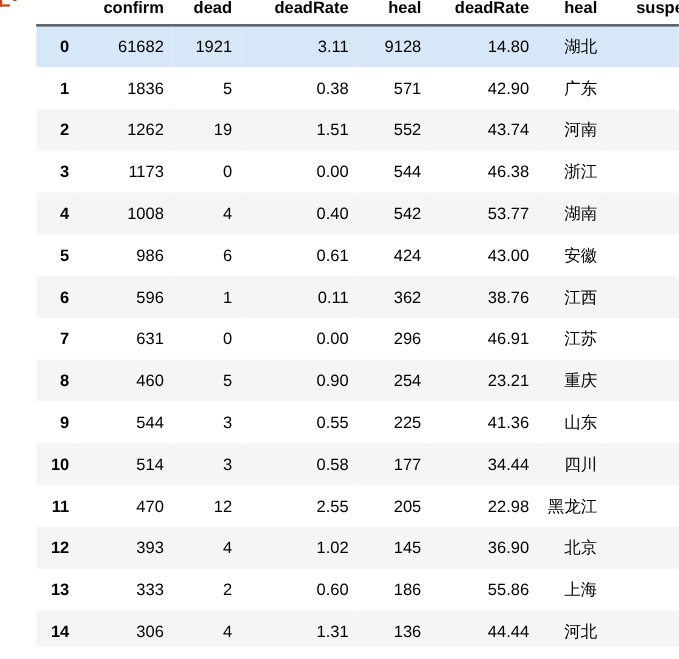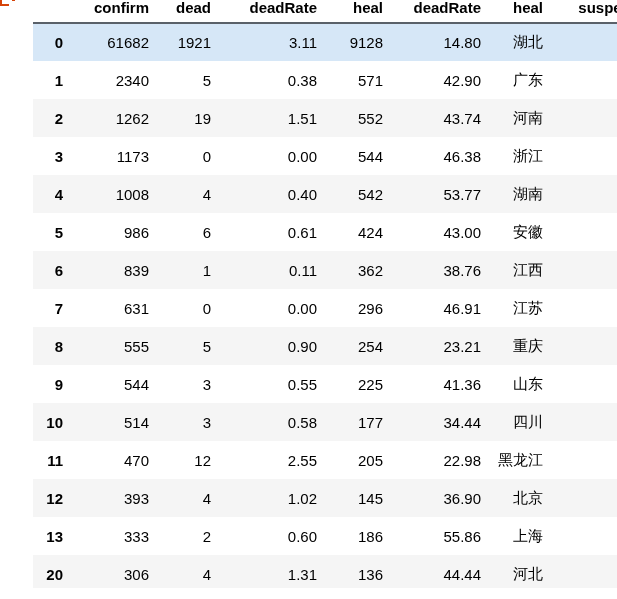--- a/index.html
+++ b/index.html
@@ -169,21 +169,21 @@
           <td>61682</td>
           <td>1921</td>
           <td>3.11</td>
           <td>9128</td>
           <td>14.80</td>
           <td class="name-cell">湖北</td>
           <td>0</td>
         </tr>
         <tr>
           <th>1</th>
-          <td>2340</td>
+          <td>1836</td>
           <td>5</td>
           <td>0.38</td>
           <td>571</td>
           <td>42.90</td>
           <td class="name-cell">广东</td>
           <td>0</td>
         </tr>
         <tr class="stripe">
           <th>2</th>
           <td>1262</td>
@@ -219,41 +219,41 @@
           <td>986</td>
           <td>6</td>
           <td>0.61</td>
           <td>424</td>
           <td>43.00</td>
           <td class="name-cell">安徽</td>
           <td>0</td>
         </tr>
         <tr class="stripe">
           <th>6</th>
-          <td>839</td>
+          <td>596</td>
           <td>1</td>
           <td>0.11</td>
           <td>362</td>
           <td>38.76</td>
           <td class="name-cell">江西</td>
           <td>0</td>
         </tr>
         <tr>
           <th>7</th>
           <td>631</td>
           <td>0</td>
           <td>0.00</td>
           <td>296</td>
           <td>46.91</td>
           <td class="name-cell">江苏</td>
           <td>0</td>
         </tr>
         <tr class="stripe">
           <th>8</th>
-          <td>555</td>
+          <td>460</td>
           <td>5</td>
           <td>0.90</td>
           <td>254</td>
           <td>23.21</td>
           <td class="name-cell">重庆</td>
           <td>0</td>
         </tr>
         <tr>
           <th>9</th>
           <td>544</td>
@@ -298,21 +298,21 @@
           <th>13</th>
           <td>333</td>
           <td>2</td>
           <td>0.60</td>
           <td>186</td>
           <td>55.86</td>
           <td class="name-cell">上海</td>
           <td>0</td>
         </tr>
         <tr class="stripe">
-          <th>20</th>
+          <th>14</th>
           <td>306</td>
           <td>4</td>
           <td>1.31</td>
           <td>136</td>
           <td>44.44</td>
           <td class="name-cell">河北</td>
           <td>0</td>
         </tr>
       </tbody>
   </table>

